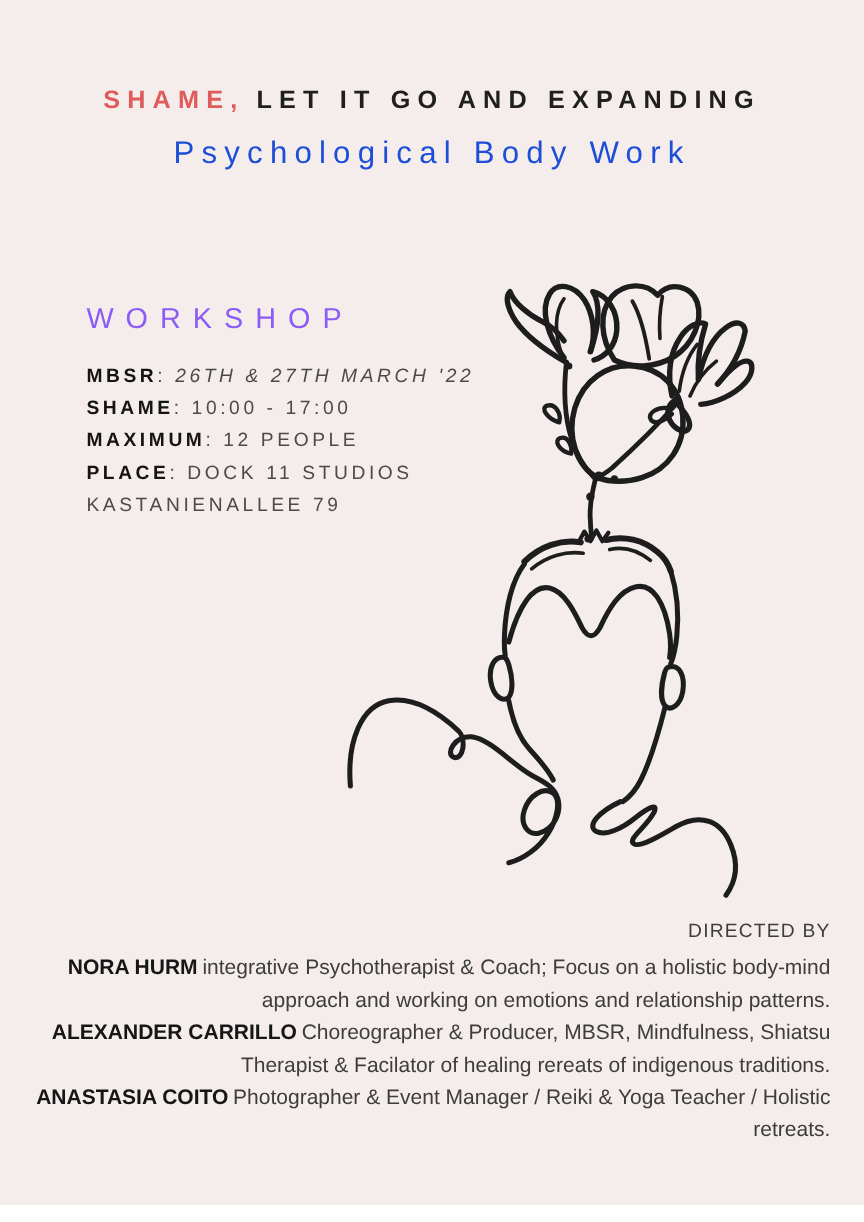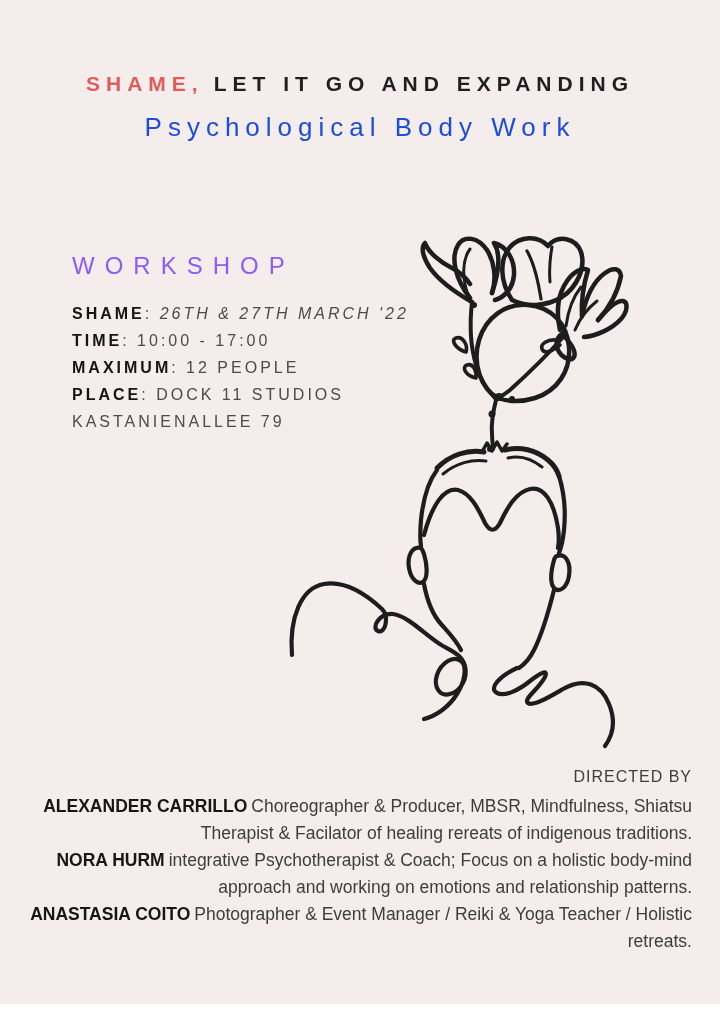--- a/index.html
+++ b/index.html
@@ -51,24 +51,24 @@
   <div class="header">
     <div class="title">
       <span class="hl">SHAME,</span><span class="rest">LET IT GO AND EXPANDING</span>
     </div>
     <div class="subtitle">Psychological Body Work</div>
   </div>
 
   <div class="details-block">
     <div class="details-heading">WORKSHOP</div>
     <div class="detail-row italic-value">
-      <span class="lbl">SHAME</span><span class="sep">: </span><span class="val">26TH &amp; 27TH MARCH '22</span>
+      <span class="lbl">MBSR</span><span class="sep">: </span><span class="val">26TH &amp; 27TH MARCH '22</span>
     </div>
     <div class="detail-row">
-      <span class="lbl">TIME</span><span class="sep">: </span><span class="val">10:00 - 17:00</span>
+      <span class="lbl">SHAME</span><span class="sep">: </span><span class="val">10:00 - 17:00</span>
     </div>
     <div class="detail-row">
       <span class="lbl">MAXIMUM</span><span class="sep">: </span><span class="val">12 PEOPLE</span>
     </div>
     <div class="detail-row">
       <span class="lbl">PLACE</span><span class="sep">: </span><span class="val">DOCK 11 STUDIOS</span>
     </div>
     <div class="detail-row">
       <span class="val">KASTANIENALLEE 79</span>
     </div>
@@ -143,23 +143,23 @@
     </g>
 
     <path stroke-width="4.2" d="M 292,655 C 289,618 301,588 324,584 C 347,580 369,597 382,609 C 389,616 386,634 378,631 C 371,628 379,613 393,614 C 409,616 428,638 443,646 C 452,651 462,655 465,666 C 468,678 461,691 450,694 C 440,697 433,687 437,675 C 441,663 453,655 461,661 C 468,667 464,683 457,694 C 449,707 436,716 424,719"></path>
 
     <path stroke-width="4.2" d="M 517,668 C 500,676 488,688 497,693 C 505,697 519,690 530,681 C 539,674 549,668 545,677 C 538,690 523,699 528,703 C 533,707 551,696 563,689 C 584,677 601,684 609,704 C 616,721 613,735 605,746"></path>
   </svg>
 
   <div class="footer">
     <div class="footer-heading">DIRECTED BY</div>
     <div class="person">
-      <strong>ALEXANDER CARRILLO</strong><span>Choreographer &amp; Producer, MBSR, Mindfulness, Shiatsu Therapist &amp; Facilator of healing rereats of indigenous traditions.</span>
+      <strong>NORA HURM</strong><span>integrative Psychotherapist &amp; Coach; Focus on a holistic body-mind approach and working on emotions and relationship patterns.</span>
     </div>
     <div class="person">
-      <strong>NORA HURM</strong><span>integrative Psychotherapist &amp; Coach; Focus on a holistic body-mind approach and working on emotions and relationship patterns.</span>
+      <strong>ALEXANDER CARRILLO</strong><span>Choreographer &amp; Producer, MBSR, Mindfulness, Shiatsu Therapist &amp; Facilator of healing rereats of indigenous traditions.</span>
     </div>
     <div class="person">
       <strong>ANASTASIA COITO</strong><span>Photographer &amp; Event Manager / Reiki &amp; Yoga Teacher / Holistic retreats.</span>
     </div>
   </div>
 
 </div>
 
 </body></html>

